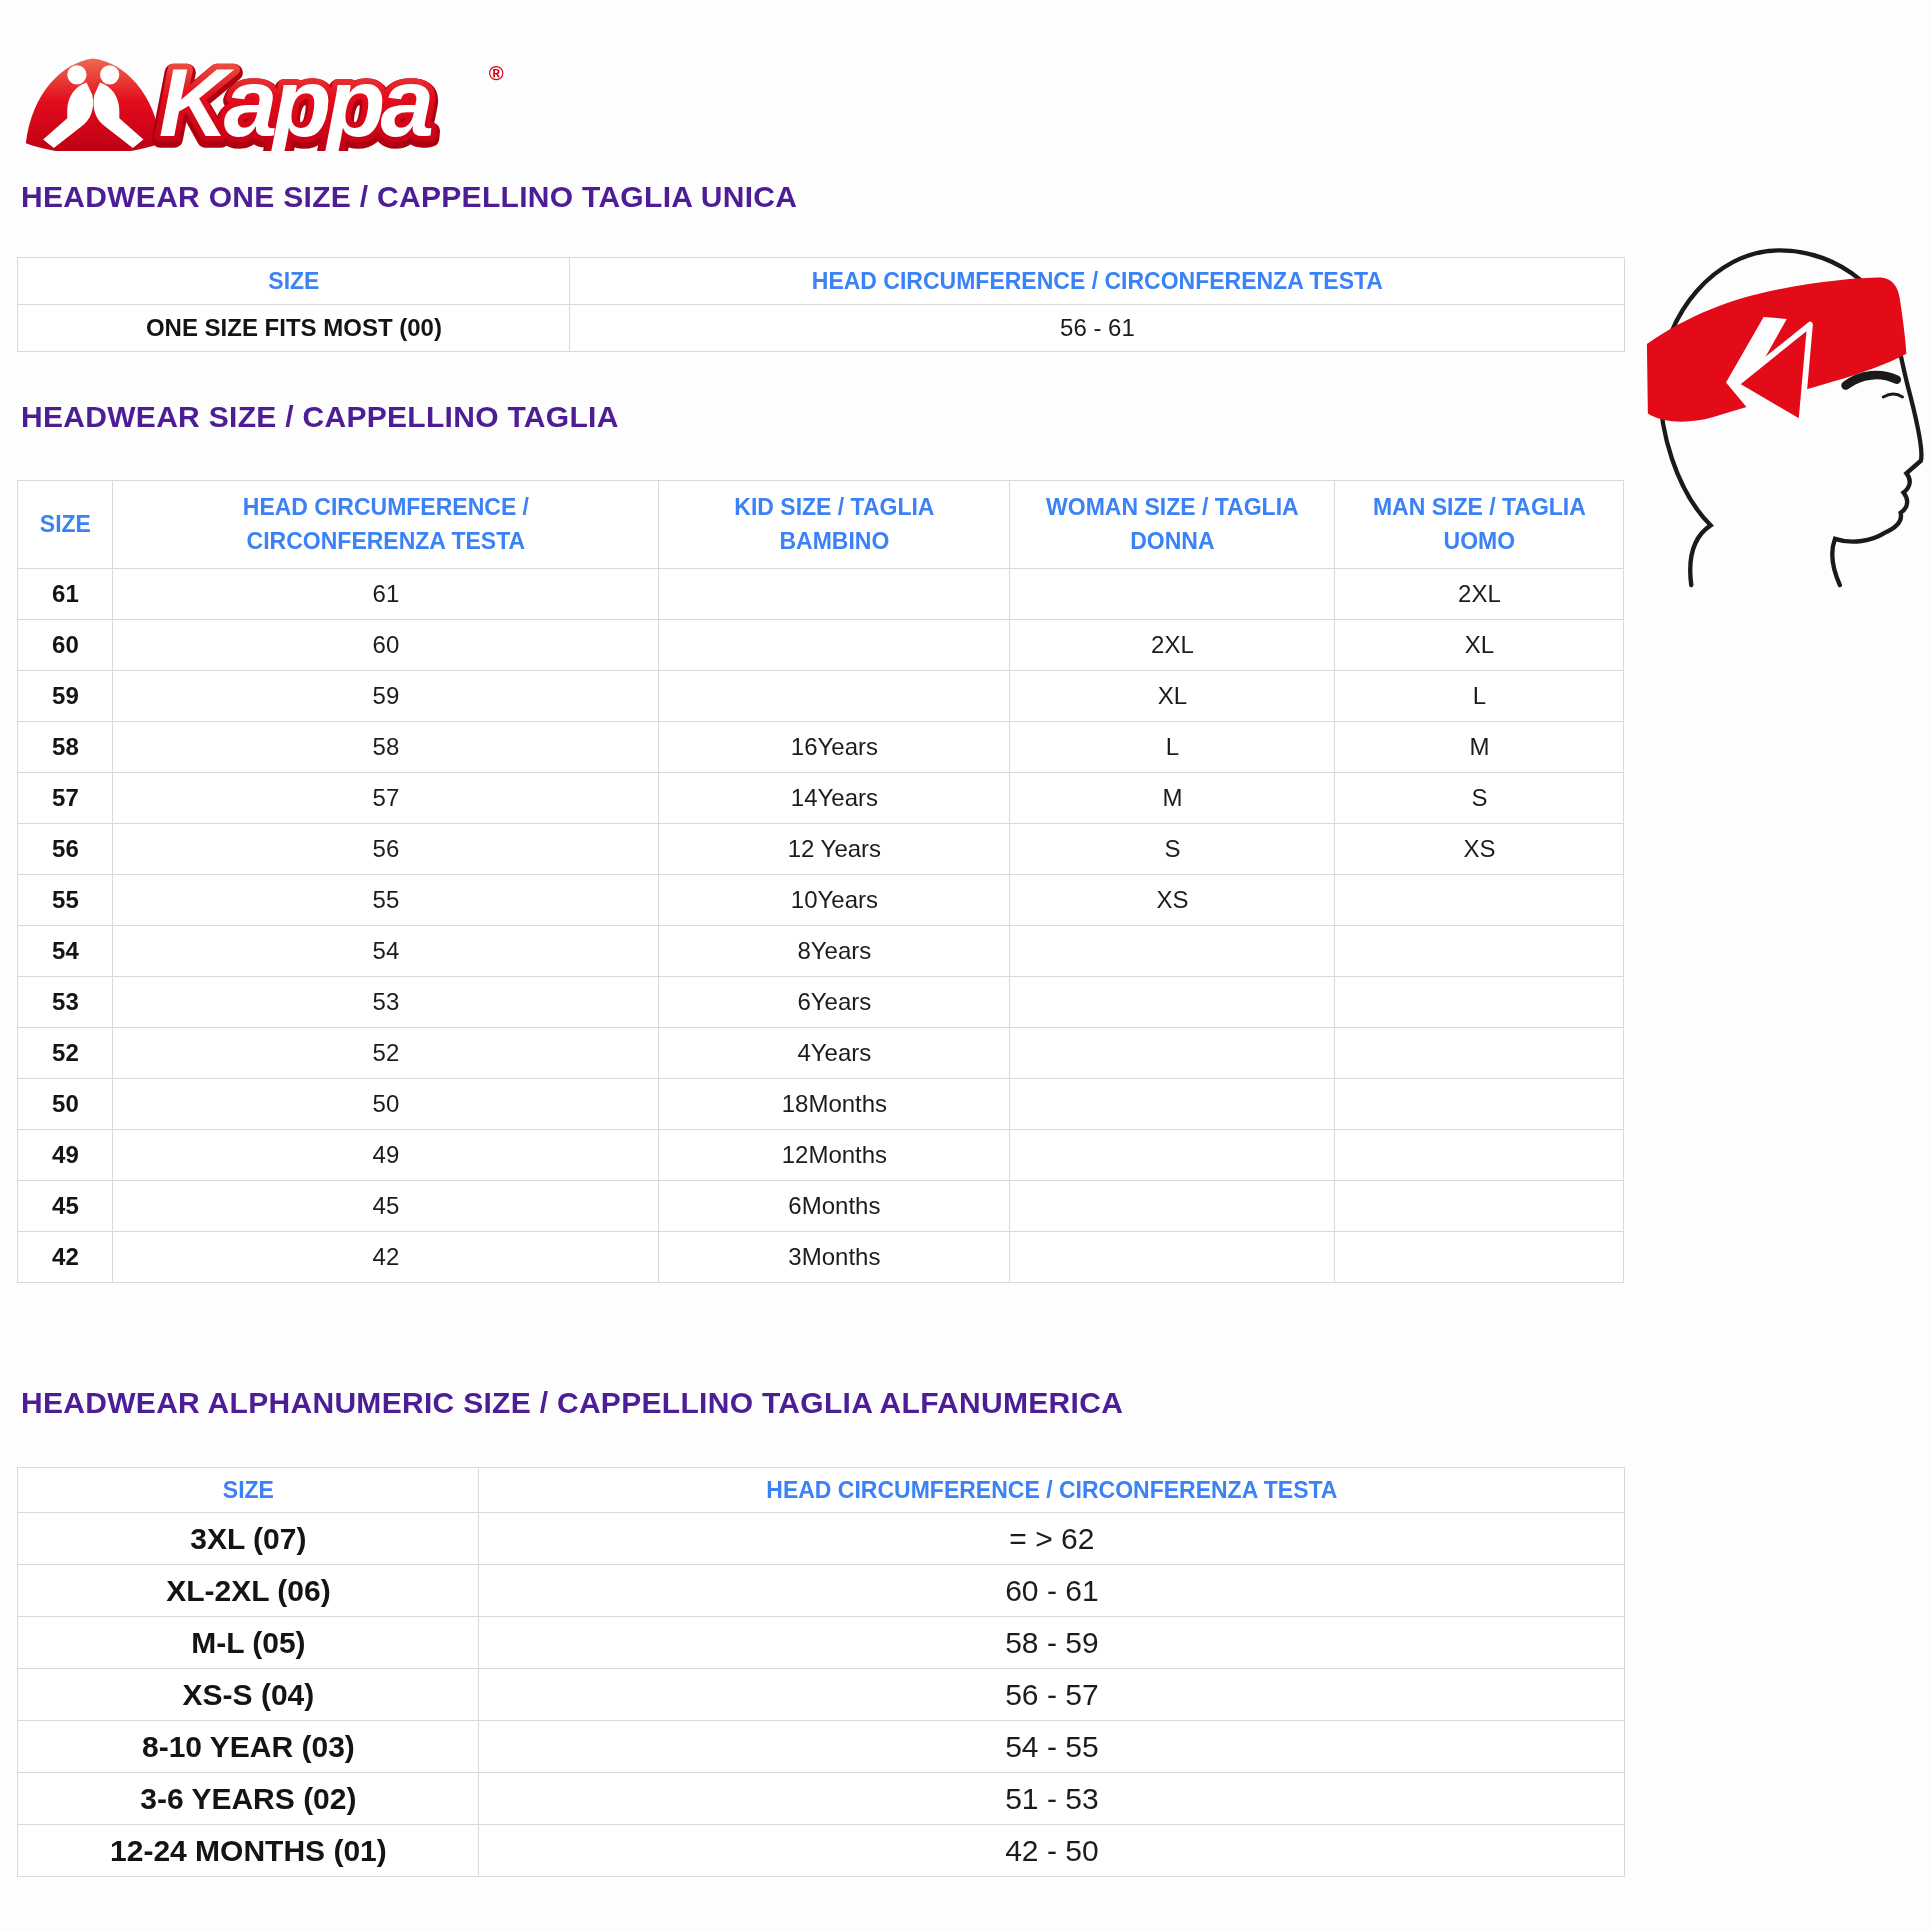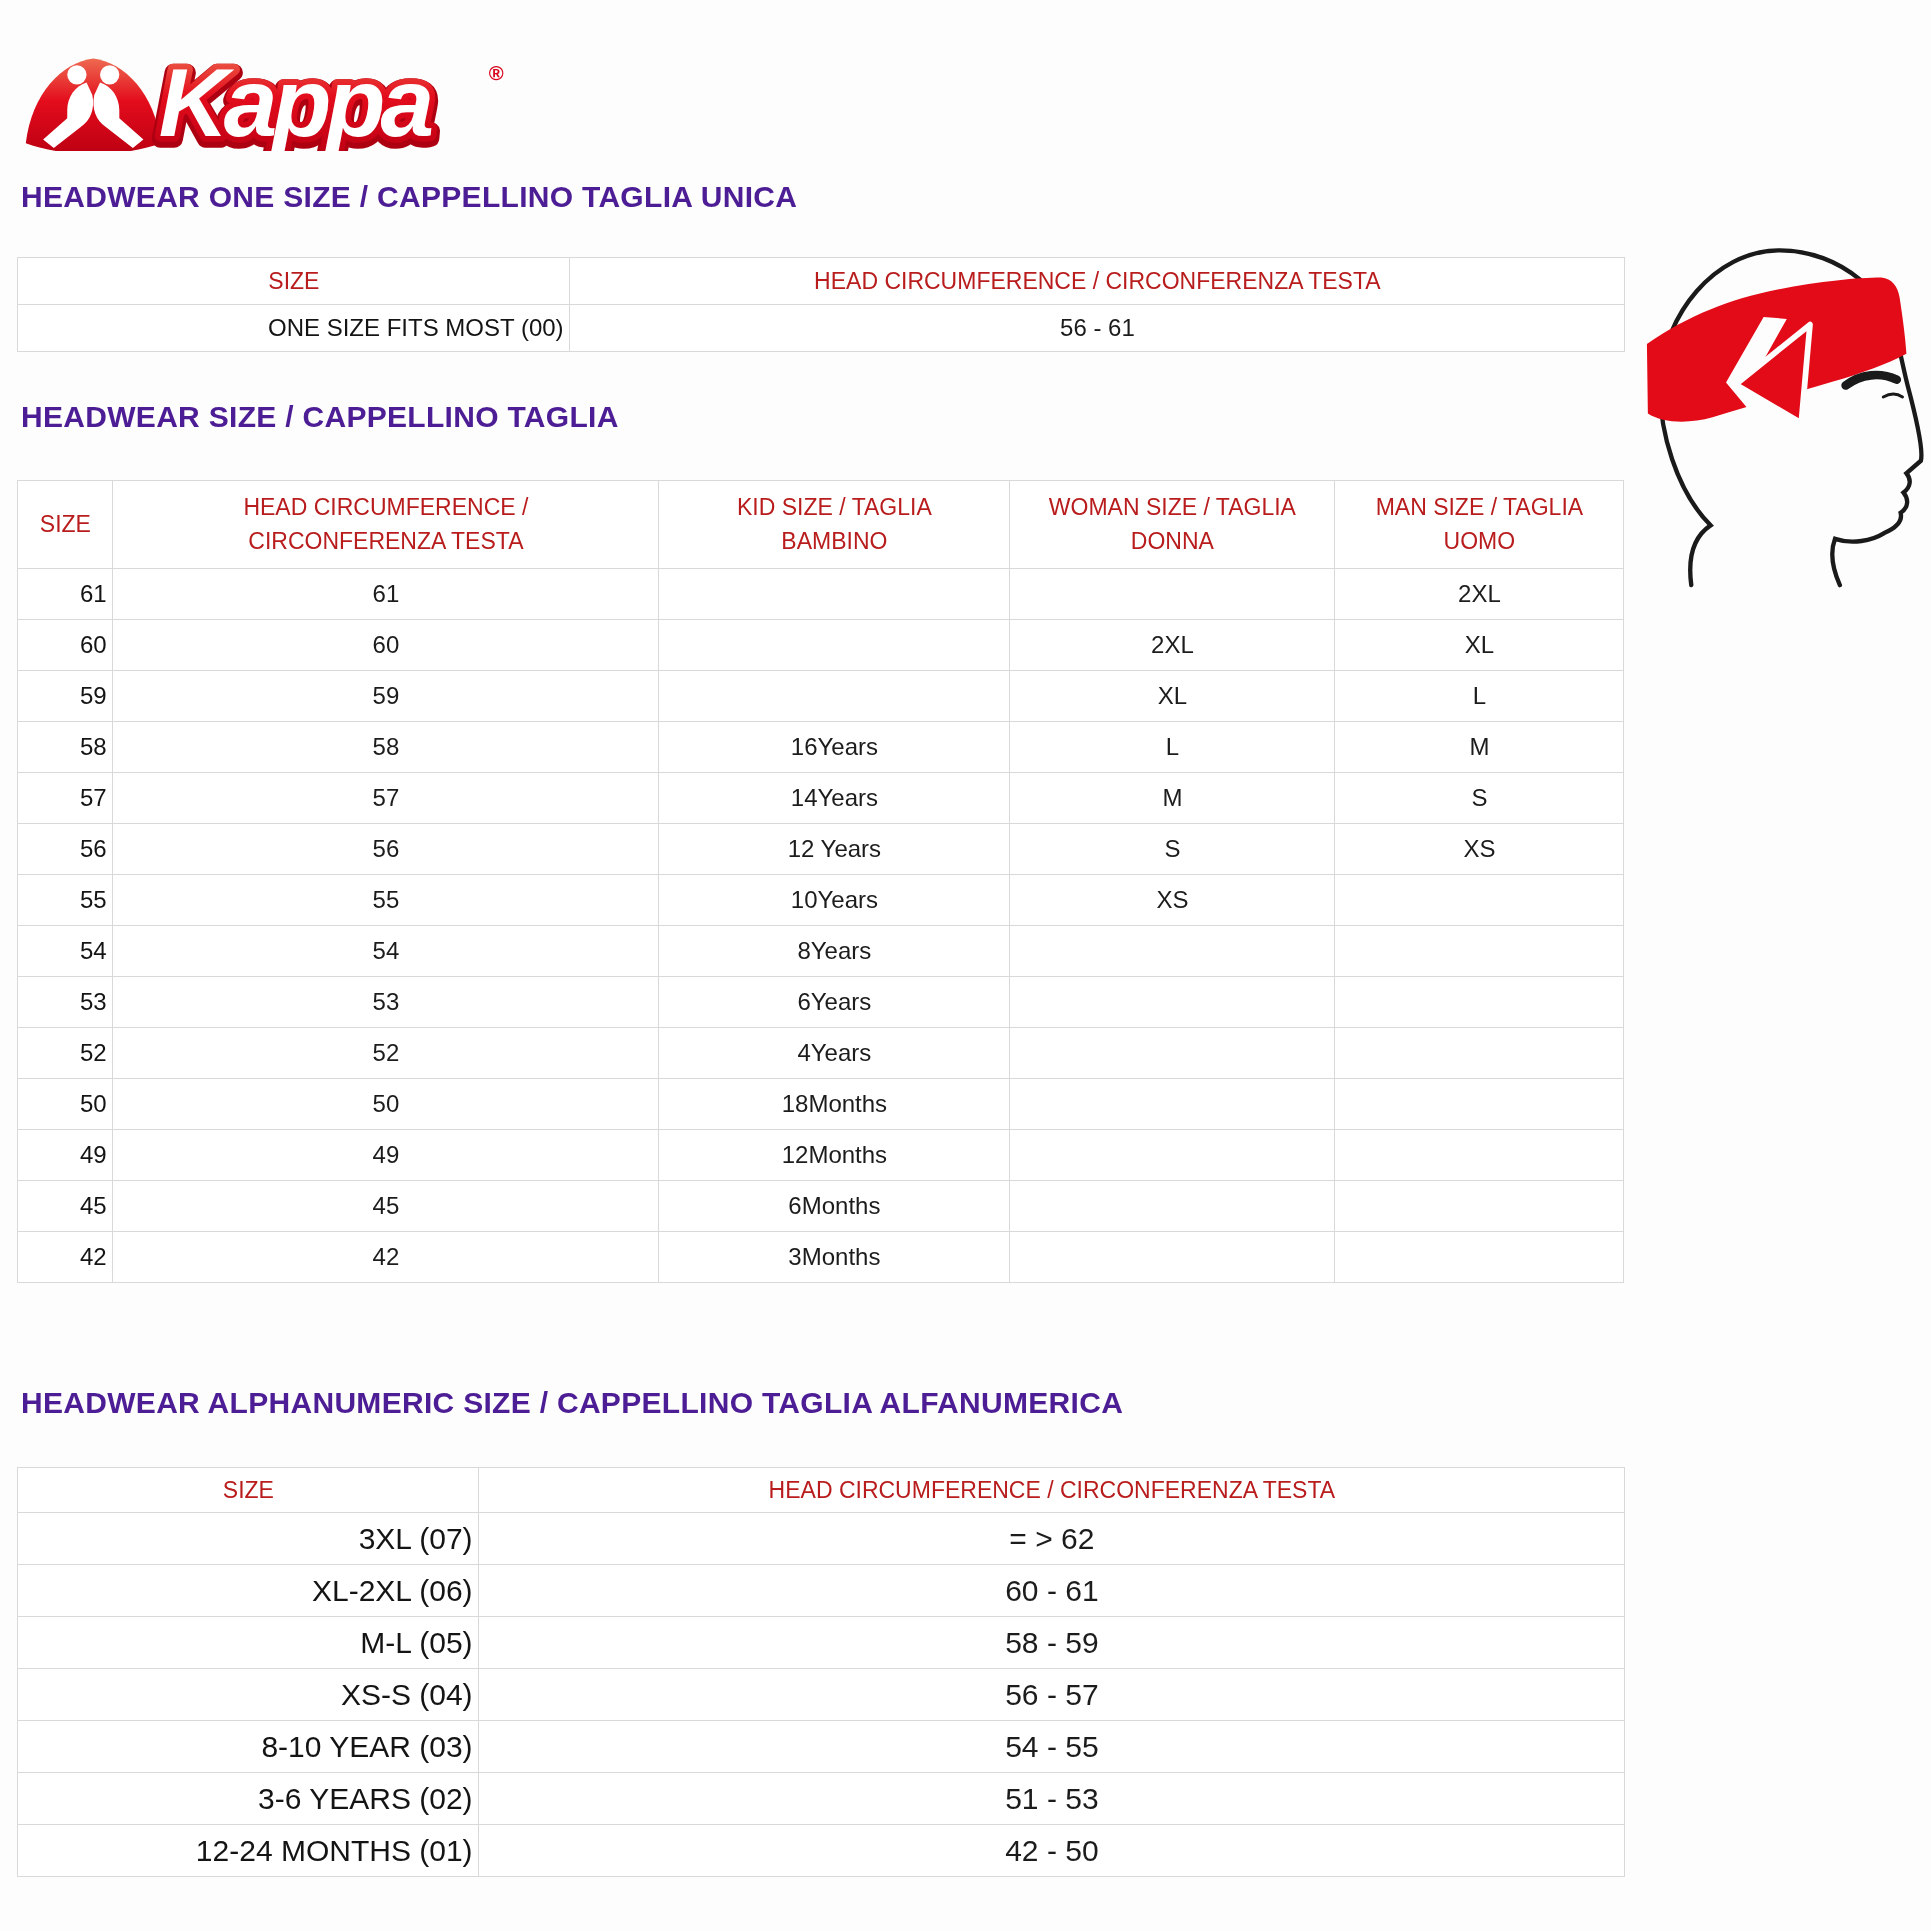--- a/index.html
+++ b/index.html
@@ -25,23 +25,23 @@
     border-collapse:collapse;
     table-layout:fixed;
     background:#ffffff;
   }
   table.tbl th, table.tbl td {
     border:1.9px solid #d9d9d9;
     text-align:center; vertical-align:middle;
     padding:0 5.8px;
     overflow:hidden;
   }
-  table.tbl th { font-weight:normal; color:#b91c1c; }
+  table.tbl th { font-weight:bold; color:#3b82f6; }
   table.tbl td { font-weight:normal; color:#1c1c1c; }
-  table.tbl td:first-child { font-weight:normal; color:#141414;text-align:right; }
+  table.tbl td:first-child { font-weight:bold; color:#141414; }
 
   #table-one-size { left:17.4px; top:257px; width:1608px; }
   #table-one-size th { height:46px; font-size:23px; }
   #table-one-size td { height:46px; font-size:24px; }
 
   #table-size { left:17.4px; top:480px; width:1607px; }
   #table-size th { height:87px; font-size:23px; white-space:pre-line; line-height:1.45; }
   #table-size td { height:50px; font-size:24px; }
 
   #table-alphanumeric { left:17.4px; top:1467px; width:1608px; }

